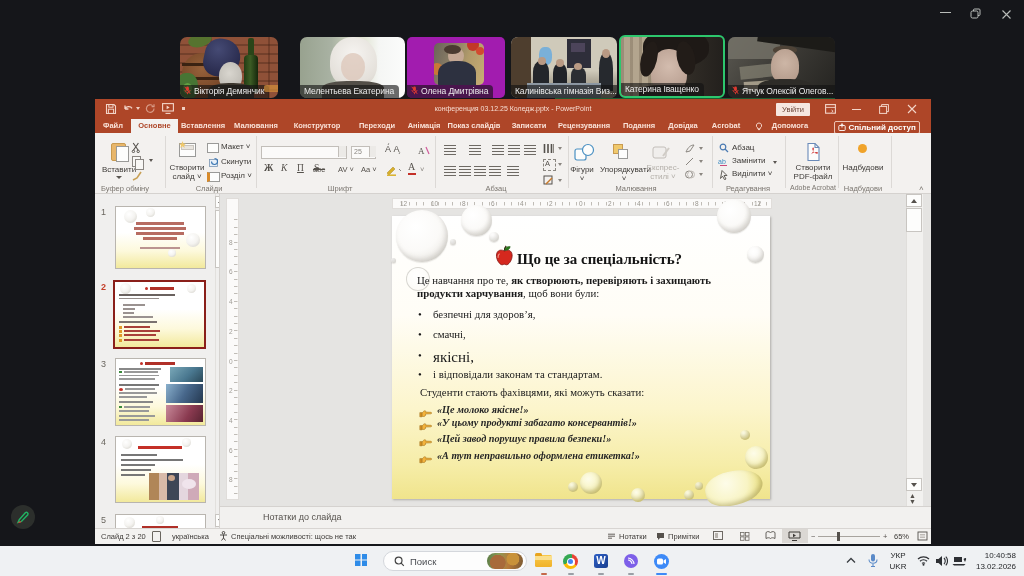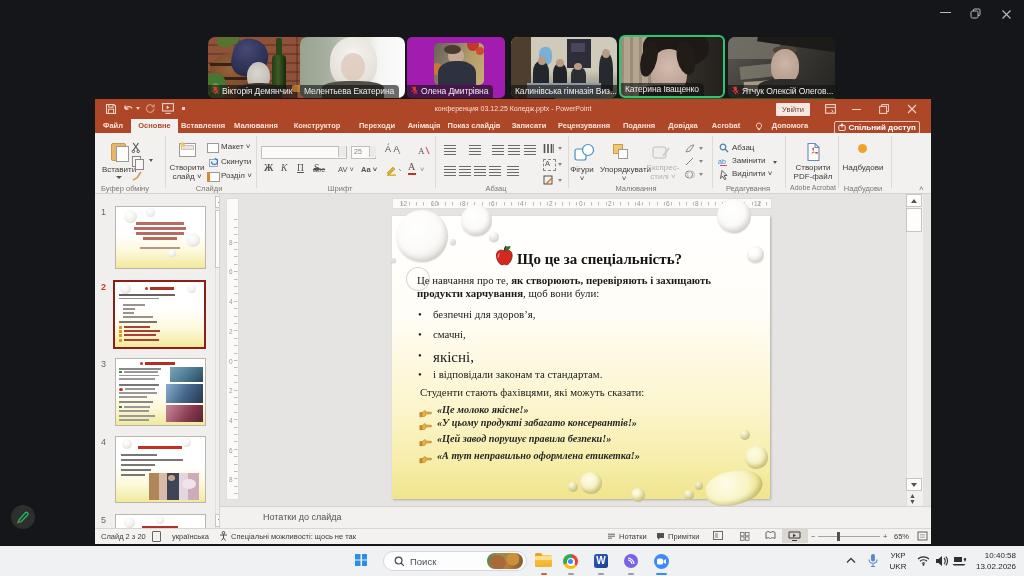--- a/index.html
+++ b/index.html
@@ -53,21 +53,21 @@
 
 <div class="wc" style="left:940px;top:12px;width:11px;border-top:1px solid #b9bcb9;"></div>
 <svg class="wc" style="left:970px;top:8px;" width="11" height="11" viewBox="0 0 11 11">
     <rect x="1" y="3" width="7" height="7" rx="1.5" fill="#15161a" stroke="#b9bcb9" stroke-width="1"></rect>
     <path d="M3.5 3 v-1 a1 1 0 0 1 1-1 h4.5 a1 1 0 0 1 1 1 v4.5 a1 1 0 0 1 -1 1 h-1" fill="none" stroke="#b9bcb9" stroke-width="1"></path>
   </svg>
 <svg class="wc" style="left:1001px;top:9px;" width="11" height="11" viewBox="0 0 11 11">
     <path d="M1.5 1.5 l8 8 M9.5 1.5 l-8 8" stroke="#b9bcb9" stroke-width="1.1"></path>
   </svg>
 
-<div class="tile" id="t1" style="left:208px;width:111px;background:repeating-linear-gradient(180deg,#8f5138 0 7px,#73402b 7px 9px);">
+<div class="tile" id="t1" style="left:180px;width:98px;background:repeating-linear-gradient(180deg,#8f5138 0 7px,#73402b 7px 9px);">
   <div class="abs" style="left:30px;top:0;width:1.5px;height:61px;background:rgba(60,30,18,.3);"></div>
   <div class="abs" style="left:88px;top:0;width:1.5px;height:61px;background:rgba(60,30,18,.3);"></div>
   <div class="abs" style="left:2px;top:16px;width:44px;height:46px;border-radius:45% 45% 20% 20%;background:radial-gradient(circle at 45% 35%,#96613a,#744426 70%);"></div>
   <div class="abs" style="left:2px;top:26px;width:44px;height:3px;background:#3a2212;"></div>
   <div class="abs" style="left:2px;top:40px;width:44px;height:3px;background:#3a2212;"></div>
   <div class="abs" style="left:8px;top:-4px;width:24px;height:14px;border-radius:50%;background:#56732f;transform:rotate(-15deg);"></div>
   <div class="abs" style="left:24px;top:2px;width:36px;height:38px;border-radius:46% 54% 58% 42%;background:radial-gradient(circle at 35% 30%,#454a74,#2b2d50 65%,#20223e 100%);transform:rotate(12deg);"></div>
   <div class="abs" style="left:44px;top:28px;width:14px;height:16px;border-radius:50%;background:#333659;"></div>
   <div class="abs" style="left:-4px;top:36px;width:22px;height:26px;border-radius:50% 50% 40% 60%;background:#477534;"></div>
   <div class="abs" style="left:3px;top:46px;width:9px;height:11px;border-radius:50%;background:#62a143;"></div>
@@ -276,21 +276,21 @@
     <svg class="abs" style="left:323px;top:12px;" width="12" height="11" viewBox="0 0 12 11">
         <text x="0" y="9" font-size="9" fill="#55514c" font-family="Liberation Serif">А</text>
         <path d="M8 2 l3 7" stroke="#d05a9a" stroke-width="1.2"></path>
       </svg>
     <div class="rtxt ser" style="left:169px;top:31px;font-size:9.5px;font-weight:bold;color:#55514c;">Ж</div>
     <div class="rtxt ser" style="left:186px;top:31px;font-size:9.5px;font-style:italic;color:#55514c;">К</div>
     <div class="rtxt ser" style="left:202px;top:31px;font-size:9.5px;color:#55514c;text-decoration:underline;">П</div>
     <div class="rtxt ser" style="left:219px;top:31px;font-size:9.5px;color:#55514c;text-decoration:line-through;">S</div>
     <div class="rtxt" style="left:218px;top:33px;font-size:7.5px;color:#55514c;text-decoration:line-through;">abc</div>
     <div class="rtxt" style="left:243px;top:33px;font-size:7.5px;color:#55514c;">AV ˅</div>
-    <div class="rtxt" style="left:266px;top:33px;font-size:7.5px;color:#55514c;font-weight:bold;">Aa ˅</div>
+    <div class="rtxt" style="left:266px;top:33px;font-size:7.5px;color:#55514c;">Aa ˅</div>
     <svg class="abs" style="left:291px;top:32px;" width="16" height="11" viewBox="0 0 16 11">
         <path d="M1 8 l6-6 2 2 -6 6z" fill="#d8b02a" stroke="#a8862a" stroke-width="0.5"></path>
         <path d="M1 10.2 h9" stroke="#d8b02a" stroke-width="1.5"></path>
         <path d="M13 4 l2 2" stroke="#8a8680" stroke-width="1"></path>
       </svg>
     <div class="rtxt ser" style="left:313px;top:30px;font-size:10px;color:#55514c;">А</div>
     <div class="abs" style="left:313px;top:40px;width:8px;height:2px;background:#c43028;"></div>
     <div class="rtxt" style="left:325px;top:33px;font-size:7.5px;color:#8a8680;">˅</div>
 
     <div class="abs icoLines" style="left:349px;top:12px;"></div>

